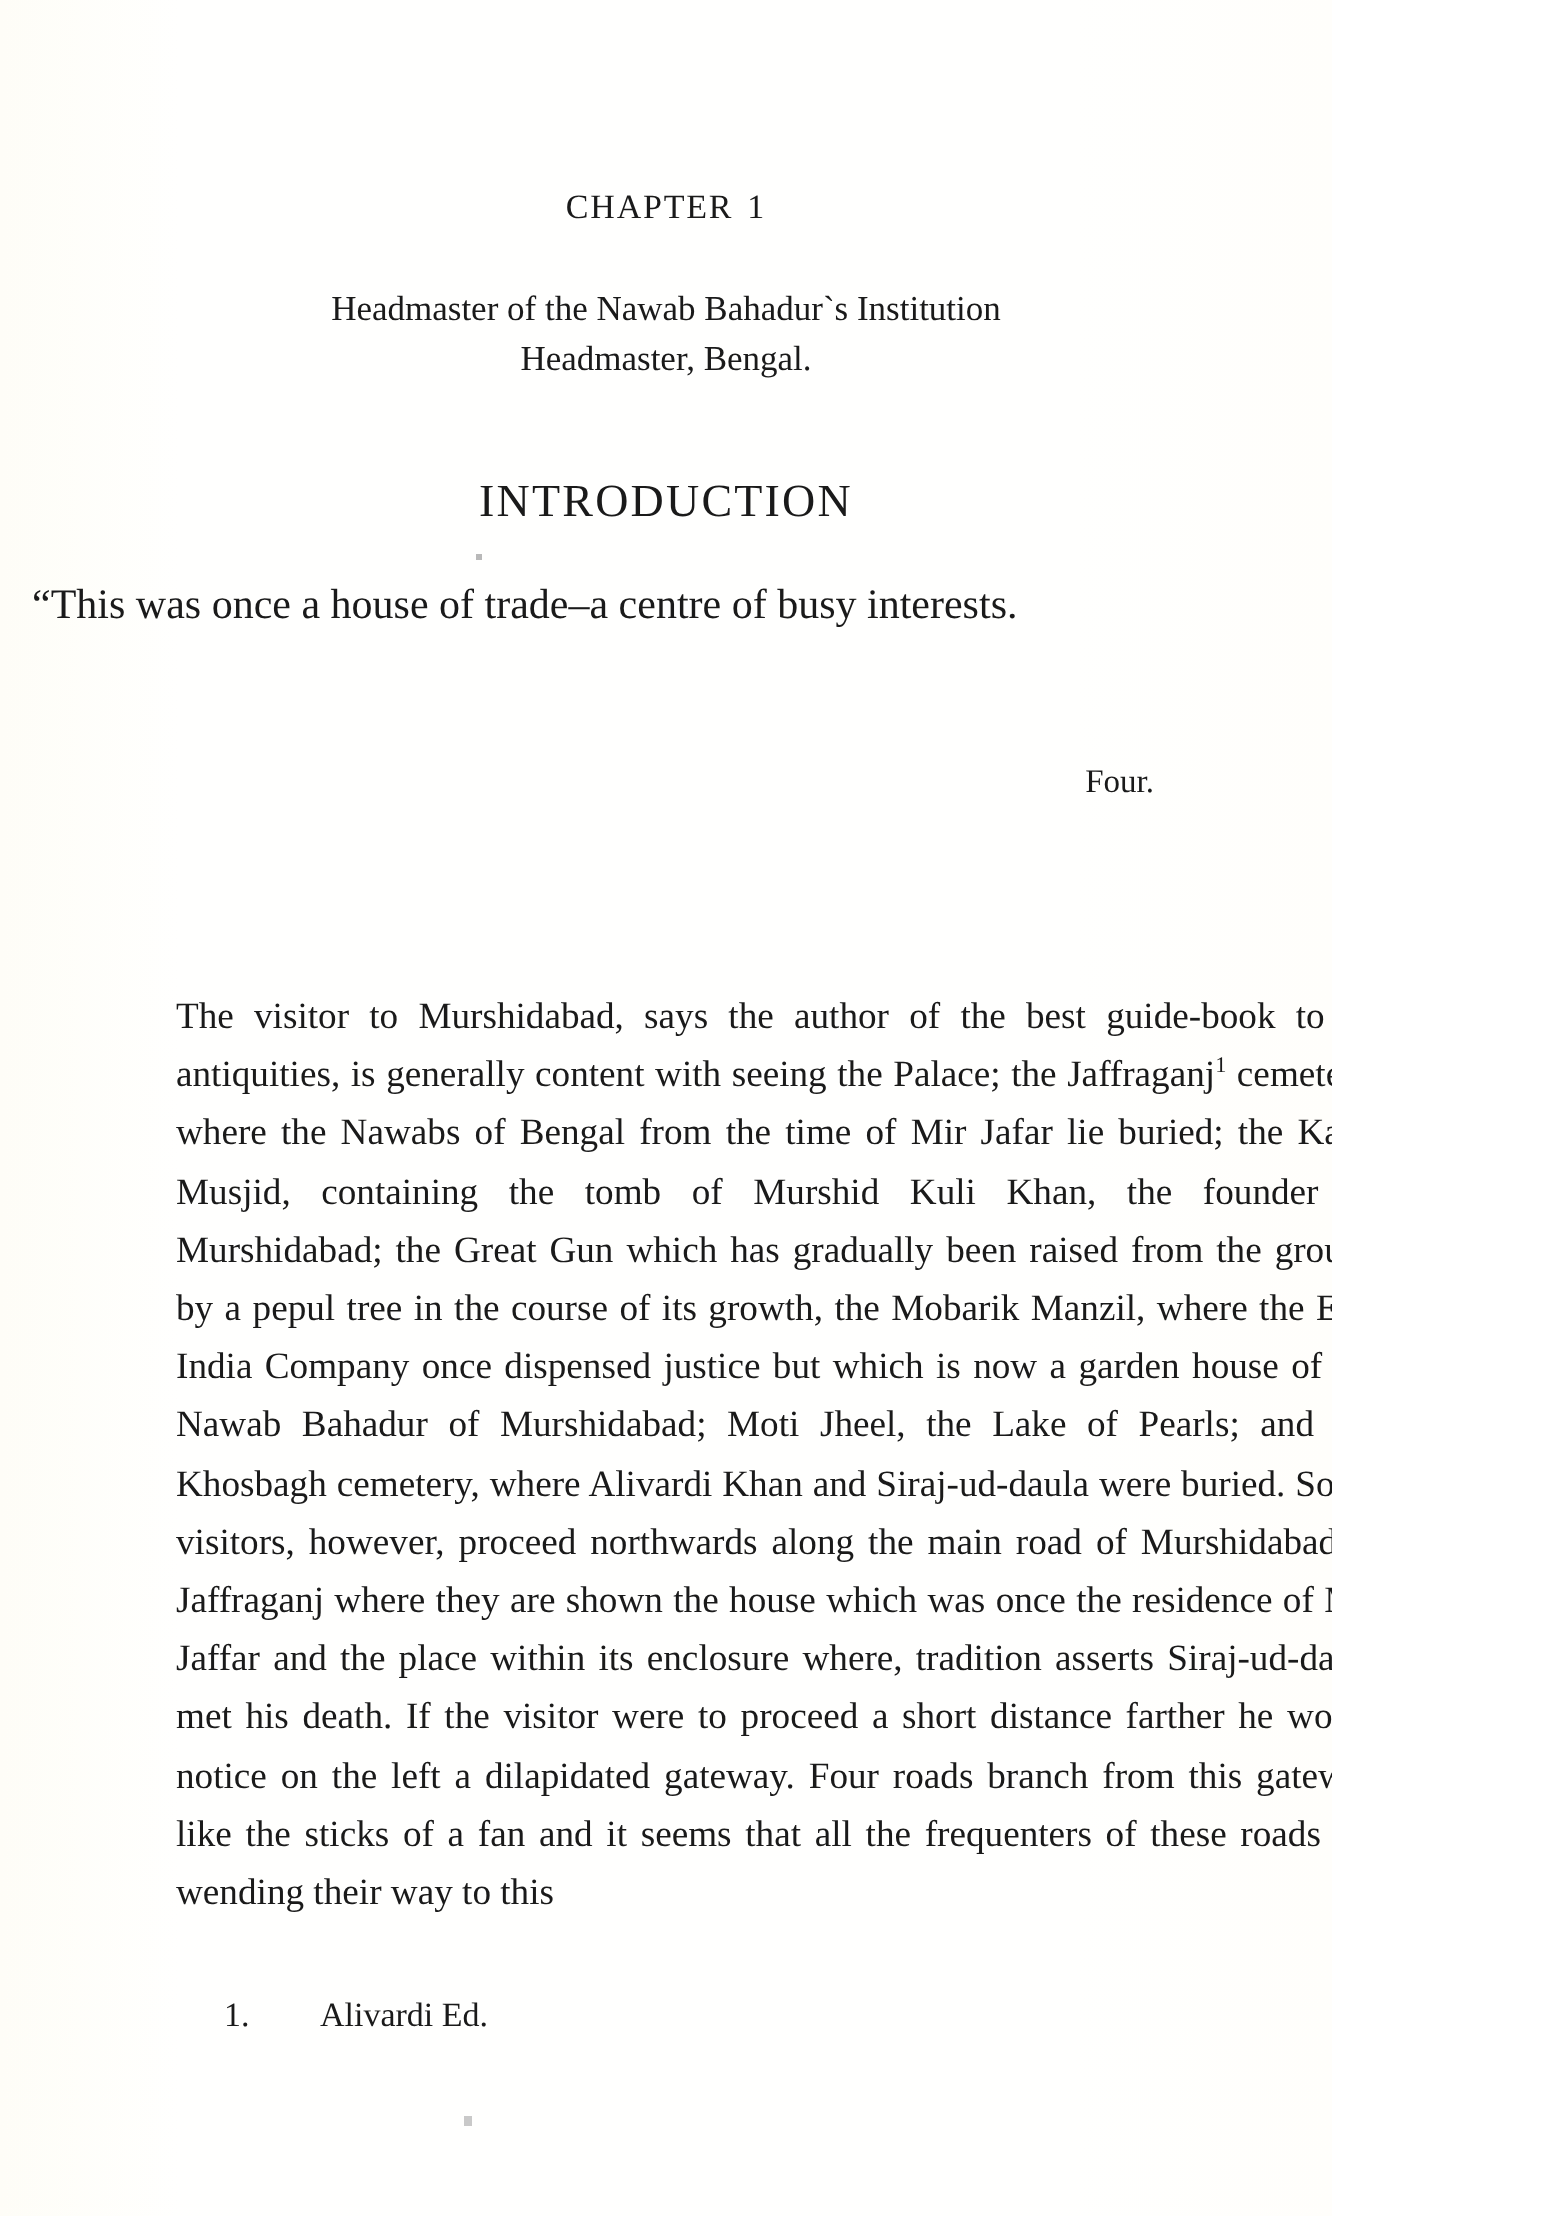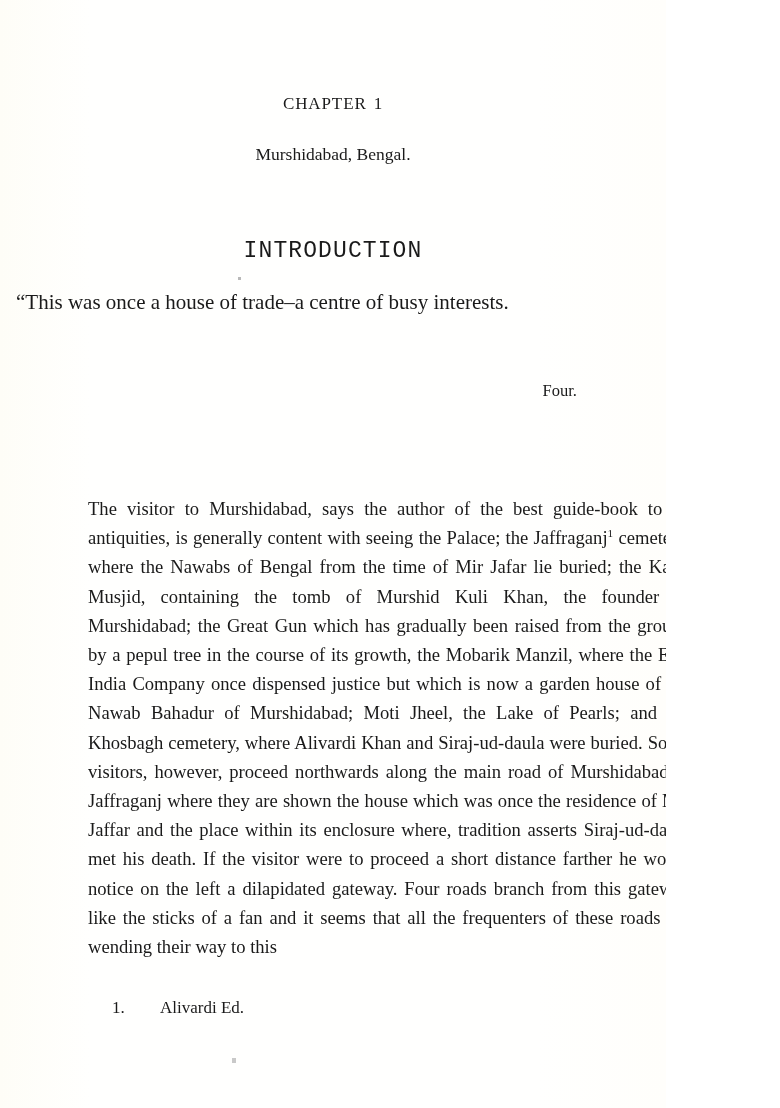--- a/index.html
+++ b/index.html
@@ -65,21 +65,20 @@
     line-height: 25px;
   }
 
   .section-title {
     position: absolute;
     left: 0; right: 0;
     top: 238px;
     text-align: center;
     font-size: 23px;
     letter-spacing: 1.1px;
-    font-family: Liberation Mono, monospace;
   }
 
   .epigraph {
     position: absolute;
     left: 16px; right: 0;
     top: 290px;
     text-align: left;
     font-size: 21px;
     line-height: 25px;
   }
@@ -141,21 +140,22 @@
   <div class="speck speck-a"></div>
   <div class="speck speck-b"></div>
 
   <div class="content">
 
     <div class="chapter-head">
       <span>CHAPTER</span><span class="num">1</span>
     </div>
 
     <div class="byline">
-      <div>Murshidabad, Bengal.</div>
+      <div>Headmaster of the Nawab Bahadur`s Institution</div>
+      <div>Headmaster, Bengal.</div>
     </div>
 
     <div class="section-title">INTRODUCTION</div>
 
     <div class="epigraph">
       <div>“This was once a house of trade–a centre of busy interests.</div>
     </div>
 
     <div class="attribution">Four.</div>
 

